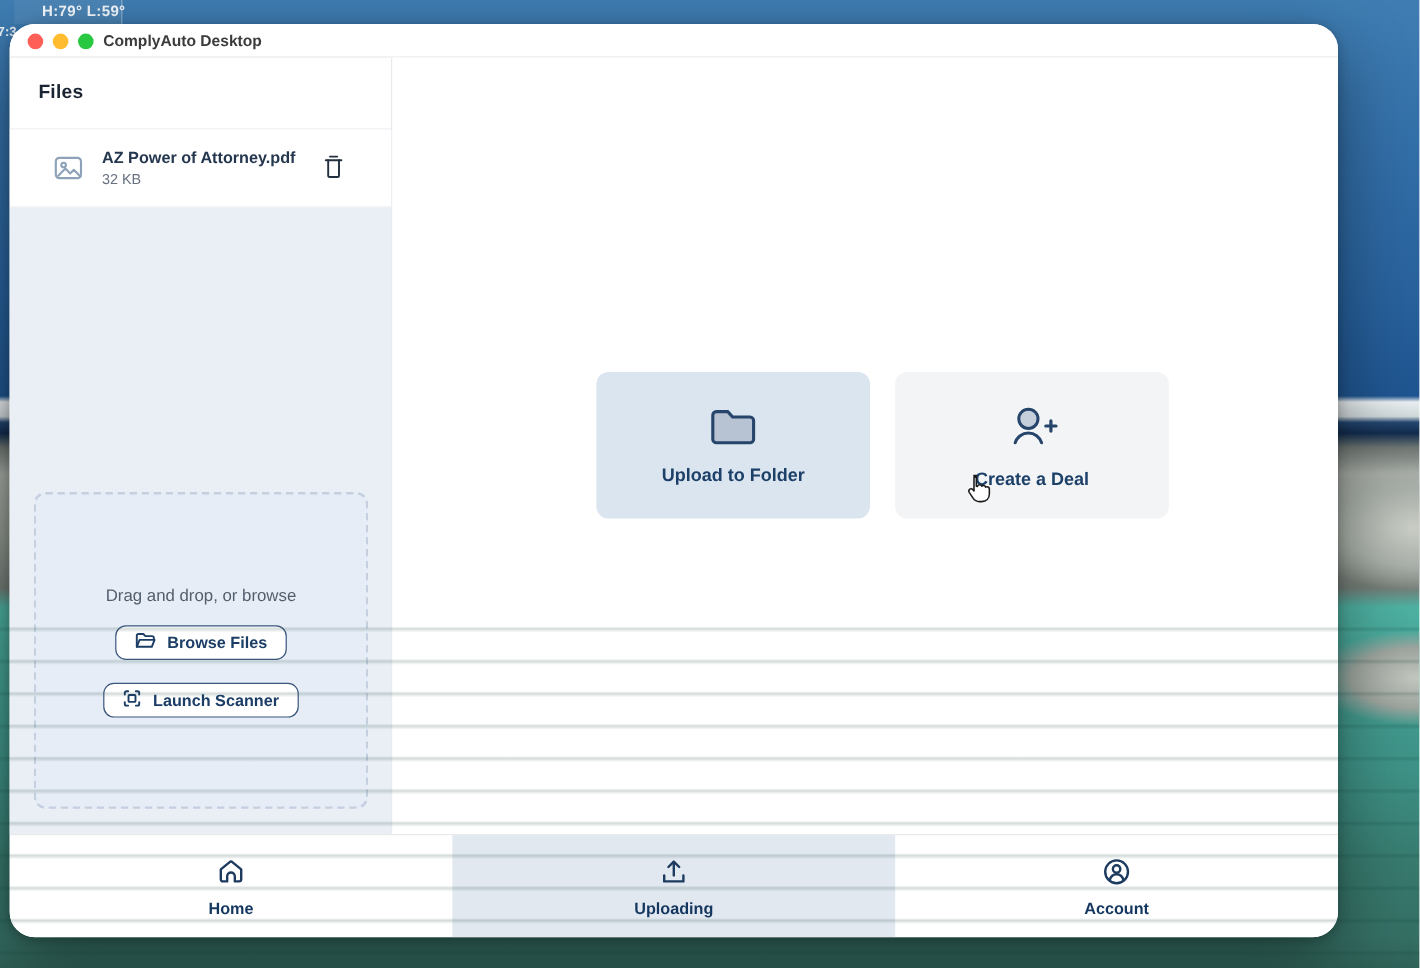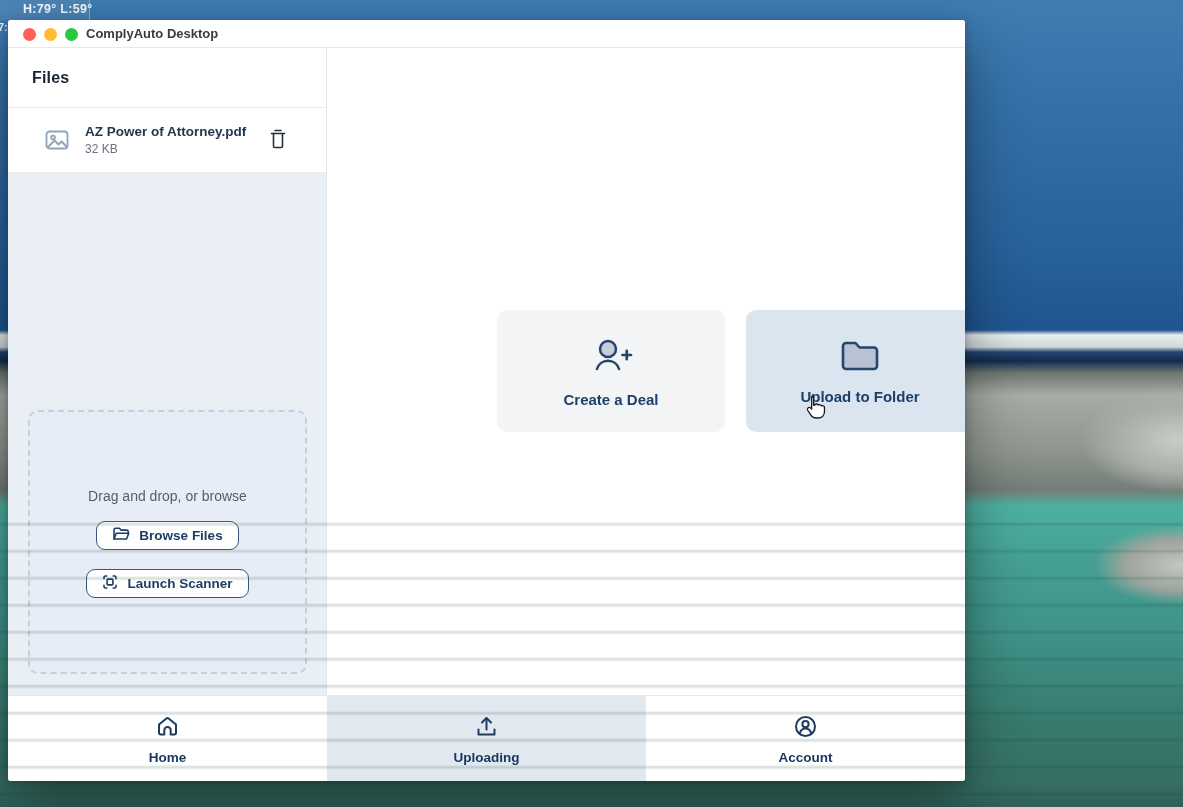--- a/index.html
+++ b/index.html
@@ -21,34 +21,34 @@
   .desktop::after { 
     content:""; position:absolute; left:0; right:0; top:500px; bottom:0;
     background:repeating-linear-gradient(180deg,
       rgba(14,60,54,0) 0px, rgba(14,60,54,0) 22px,
       rgba(14,60,54,0.18) 24px, rgba(14,60,54,0) 27px);
     pointer-events:none;
   }
 
   
   .weather-widget {
-    position:absolute; left:0; top:0; width:90px; height:20px;
+    position:absolute; left:12px; top:0; width:90px; height:20px;
     background:rgba(255,255,255,0.07); border-right:1px solid rgba(255,255,255,0.35);
     color:#f4f8fc; font-size:12.5px; font-weight:700; padding:2px 0 0 23px;
     letter-spacing:0.3px; white-space:nowrap;text-align:right;
   }
   .clock-partial {
     position:absolute; left:-2px; top:21px; color:rgba(255,255,255,0.9);
     font-size:11px; font-weight:700;
   }
 
   
   .window {
-    position:absolute; left:8px; top:20px; width:957px; height:761px;
-    background:#ffffff; border-radius:3px; overflow:hidden;
+    position:absolute; left:8px; top:20px; width:1107px; height:761px;
+    background:#ffffff; border-radius:21px; overflow:hidden;
     box-shadow:0 22px 60px rgba(0,0,0,0.4), 0 2px 10px rgba(0,0,0,0.25);
     display:flex; flex-direction:column;
   }
   .titlebar {
     height:28px; flex:0 0 28px; background:#ffffff; border-bottom:1px solid #e9e9eb;
     position:relative; display:flex; align-items:center;
   }
   .traffic { position:absolute; left:15px; top:8px; display:flex; gap:8px; }
   .traffic span { width:13px; height:13px; border-radius:50%; display:block; }
   .win-title { margin-left:78px; font-size:13px; font-weight:700; color:#3b3b3d; }
@@ -179,40 +179,40 @@
               </span>
               <span>Launch Scanner</span>
             </button>
           </div>
         </div>
       </div>
 
       <div class="main">
         <div class="cards">
 
+          <button class="card active">
+            <span>
+              <svg width="42" height="34" viewBox="0 0 42 34" fill="none">
+                <path d="M4 8 a3 3 0 0 1 3 -3 h9.5 l4 4.5 H35 a3 3 0 0 1 3 3 v15.5 a3 3 0 0 1 -3 3 H7 a3 3 0 0 1 -3 -3 Z" fill="#b7c2d3" stroke="#27456b" stroke-width="2.6" stroke-linejoin="round"></path>
+              </svg>
+            </span>
+            <span class="card-label">Upload to Folder</span>
+          </button>
+
           <button class="card default">
             <span>
               <svg width="46" height="40" viewBox="0 0 46 40" fill="none">
                 <circle cx="20" cy="14" r="8" fill="#c5cfdb" stroke="#27456b" stroke-width="2.5"></circle>
                 <path d="M9 34 a11.5 11.5 0 0 1 22 0" fill="none" stroke="#27456b" stroke-width="2.5" stroke-linecap="round"></path>
                 <path d="M34.5 20 H43 M38.75 15.8 V24.2" stroke="#27456b" stroke-width="2.7" stroke-linecap="round"></path>
               </svg>
             </span>
             <span class="card-label">Create a Deal</span>
           </button>
 
-          <button class="card active">
-            <span>
-              <svg width="42" height="34" viewBox="0 0 42 34" fill="none">
-                <path d="M4 8 a3 3 0 0 1 3 -3 h9.5 l4 4.5 H35 a3 3 0 0 1 3 3 v15.5 a3 3 0 0 1 -3 3 H7 a3 3 0 0 1 -3 -3 Z" fill="#b7c2d3" stroke="#27456b" stroke-width="2.6" stroke-linejoin="round"></path>
-              </svg>
-            </span>
-            <span class="card-label">Upload to Folder</span>
-          </button>
-
         </div>
       </div>
     </div>
 
     <div class="nav">
 
       <button class="nav-item">
         <span>
           <svg width="27" height="27" viewBox="0 0 27 27" fill="none" stroke="#1d3a5f" stroke-width="2" stroke-linecap="round" stroke-linejoin="round">
             <path d="M5 11.5 L12.4 5.4 a1.7 1.7 0 0 1 2.2 0 L22 11.5 V19.8 a1.7 1.7 0 0 1 -1.7 1.7 H16.7 V17.3 a3.2 3.2 0 0 0 -6.4 0 V21.5 H6.7 A1.7 1.7 0 0 1 5 19.8 Z"></path>

